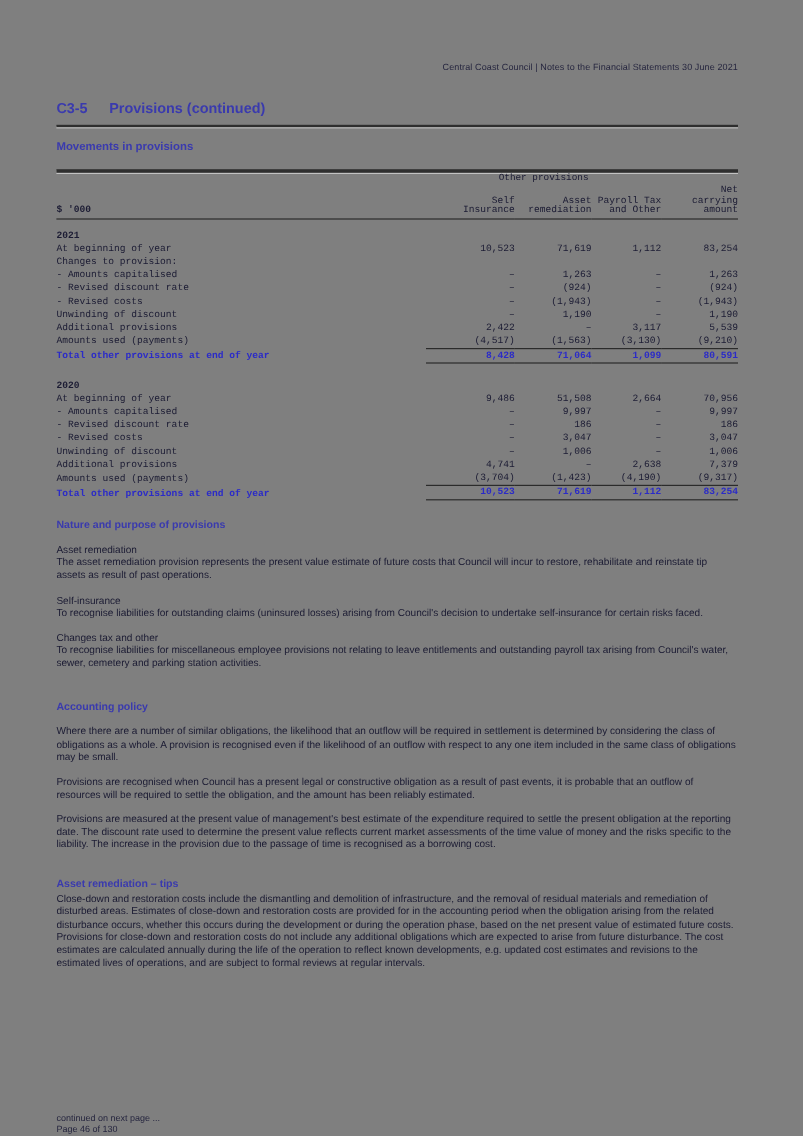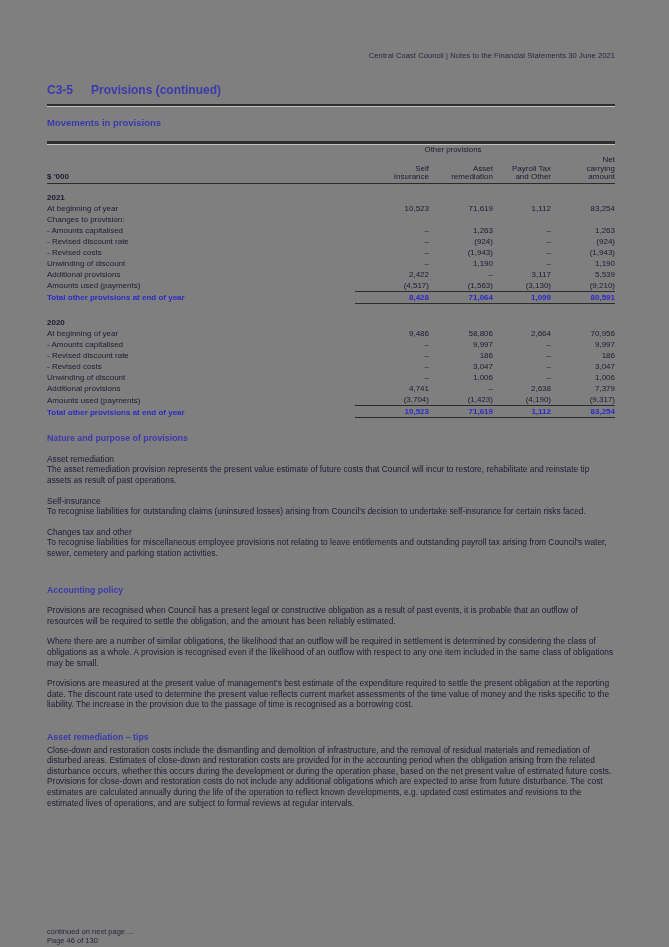--- a/index.html
+++ b/index.html
@@ -15,21 +15,21 @@
     padding-top:31px; text-align:right; font-size:7.5px; color:#26263f;
     letter-spacing:.1px;
   }
   .section-row { margin-top:23px; font-size:12px; font-weight:bold; color:var(--heading-blue,#3a3aae); }
   .section-row .code { margin-right:18px; }
   .rule { height:2px; background:#2e2e2e; box-shadow:0 1px 0 rgba(230,230,230,.65); margin-top:7px; }
   .rule.thick { height:3px; }
   .movements { margin-top:11px; font-size:9.5px; font-weight:bold; color:var(--heading-blue,#3a3aae); }
   .table-top-rule { margin-top:13px; }
 
-  table.prov { width:100%; border-collapse:collapse; table-layout:fixed; font-size:8px; }
+  table.prov { width:100%; border-collapse:collapse; table-layout:fixed; font-size:8px;font-family:Liberation Mono, monospace; }
   table.prov col.lbl { width:auto; }
   table.prov col.c1 { width:74px; }
   table.prov col.c2 { width:64px; }
   table.prov col.c3 { width:58px; }
   table.prov col.c4 { width:64px; }
   table.prov th, table.prov td { font-weight:normal; padding:1px 0; vertical-align:bottom; }
   .group-hdr-row td { padding-top:4px; font-weight:bold; text-align:center; font-size:7.8px; }
   .col-hdr-row th { text-align:right; line-height:8.6px; padding-top:3px; border-bottom:1.6px solid #2b2b2b; padding-bottom:2px; }
   .col-hdr-row th.unit { text-align:left; font-weight:bold; }
   td.num { text-align:right; }
@@ -170,21 +170,21 @@
         </tr>
         <tr class="spacer">
           <td colspan="5"></td>
         </tr>
         <tr class="year-row">
           <td colspan="5">2020</td>
         </tr>
         <tr class="normal">
           <td>At beginning of year</td>
           <td class="num">9,486</td>
-          <td class="num">58,806</td>
+          <td class="num">51,508</td>
           <td class="num">2,664</td>
           <td class="num">70,956</td>
         </tr>
         <tr class="normal">
           <td>- Amounts capitalised</td>
           <td class="num">–</td>
           <td class="num">9,997</td>
           <td class="num">–</td>
           <td class="num">9,997</td>
         </tr>
@@ -239,22 +239,22 @@
     <div class="sub-h">Asset remediation</div>
     <p>The asset remediation provision represents the present value estimate of future costs that Council will incur to restore, rehabilitate and reinstate tip assets as result of past operations.</p>
 
     <div class="sub-h">Self-insurance</div>
     <p>To recognise liabilities for outstanding claims (uninsured losses) arising from Council's decision to undertake self-insurance for certain risks faced.</p>
 
     <div class="sub-h">Changes tax and other</div>
     <p>To recognise liabilities for miscellaneous employee provisions not relating to leave entitlements and outstanding payroll tax arising from Council's water, sewer, cemetery and parking station activities.</p>
 
     <div class="blue-h gap-lg">Accounting policy</div>
+    <p>Where there are a number of similar obligations, the likelihood that an outflow will be required in settlement is determined by considering the class of obligations as a whole. A provision is recognised even if the likelihood of an outflow with respect to any one item included in the same class of obligations may be small.</p>
     <p>Provisions are recognised when Council has a present legal or constructive obligation as a result of past events, it is probable that an outflow of resources will be required to settle the obligation, and the amount has been reliably estimated.</p>
-    <p>Where there are a number of similar obligations, the likelihood that an outflow will be required in settlement is determined by considering the class of obligations as a whole. A provision is recognised even if the likelihood of an outflow with respect to any one item included in the same class of obligations may be small.</p>
     <p>Provisions are measured at the present value of management's best estimate of the expenditure required to settle the present obligation at the reporting date. The discount rate used to determine the present value reflects current market assessments of the time value of money and the risks specific to the liability. The increase in the provision due to the passage of time is recognised as a borrowing cost.</p>
 
     <div class="blue-h gap-md" style="margin-bottom:2px;">Asset remediation – tips</div>
     <p>Close-down and restoration costs include the dismantling and demolition of infrastructure, and the removal of residual materials and remediation of disturbed areas. Estimates of close-down and restoration costs are provided for in the accounting period when the obligation arising from the related disturbance occurs, whether this occurs during the development or during the operation phase, based on the net present value of estimated future costs. Provisions for close-down and restoration costs do not include any additional obligations which are expected to arise from future disturbance. The cost estimates are calculated annually during the life of the operation to reflect known developments, e.g. updated cost estimates and revisions to the estimated lives of operations, and are subject to formal reviews at regular intervals.</p>
   </div>
 
   <div class="footer">
     <span>continued on next page ...</span>
     <span>Page 46 of 130</span>
   </div>

